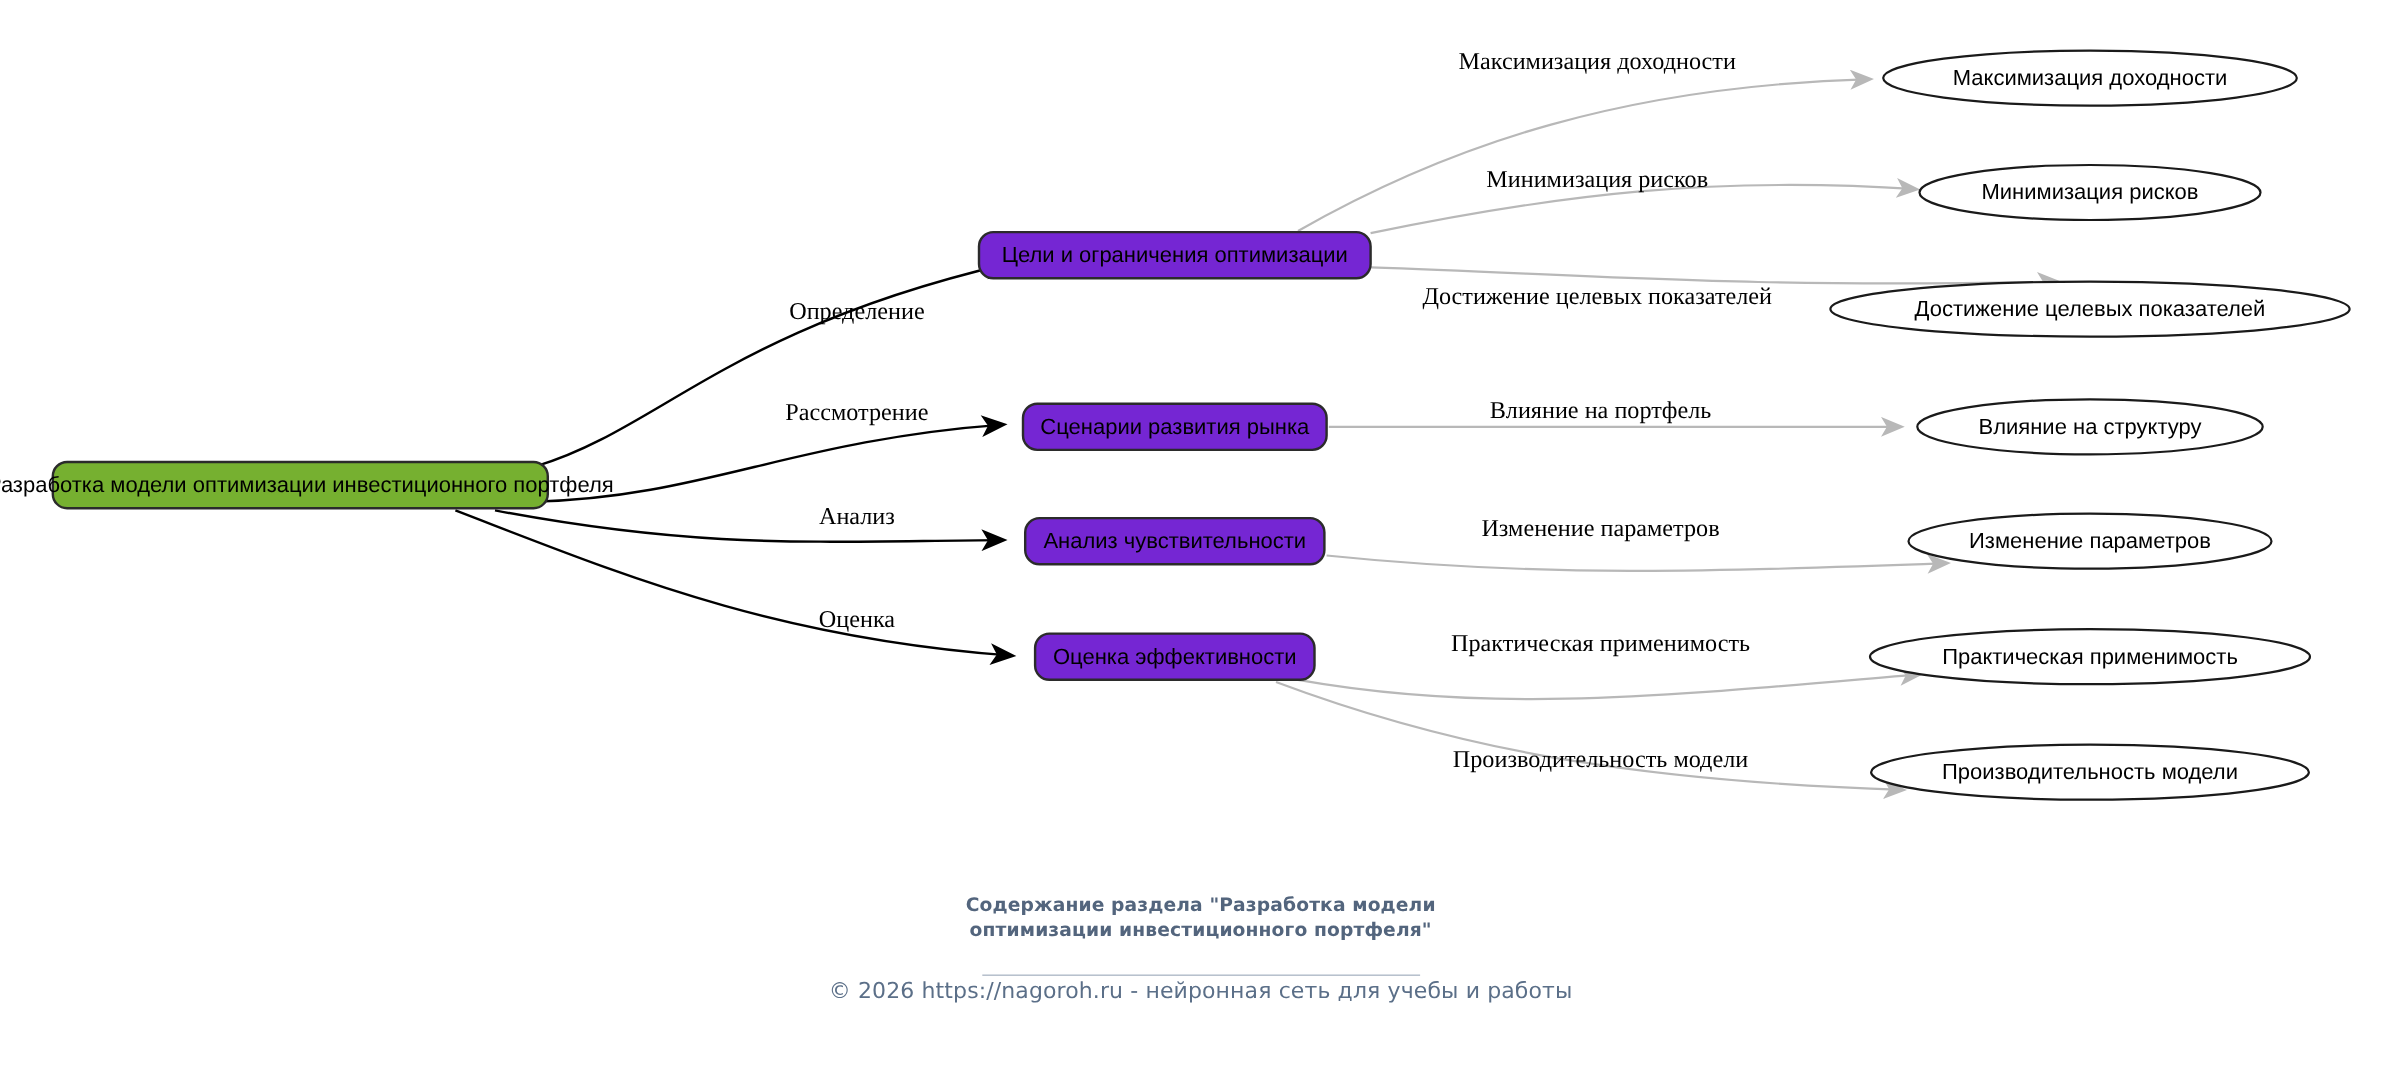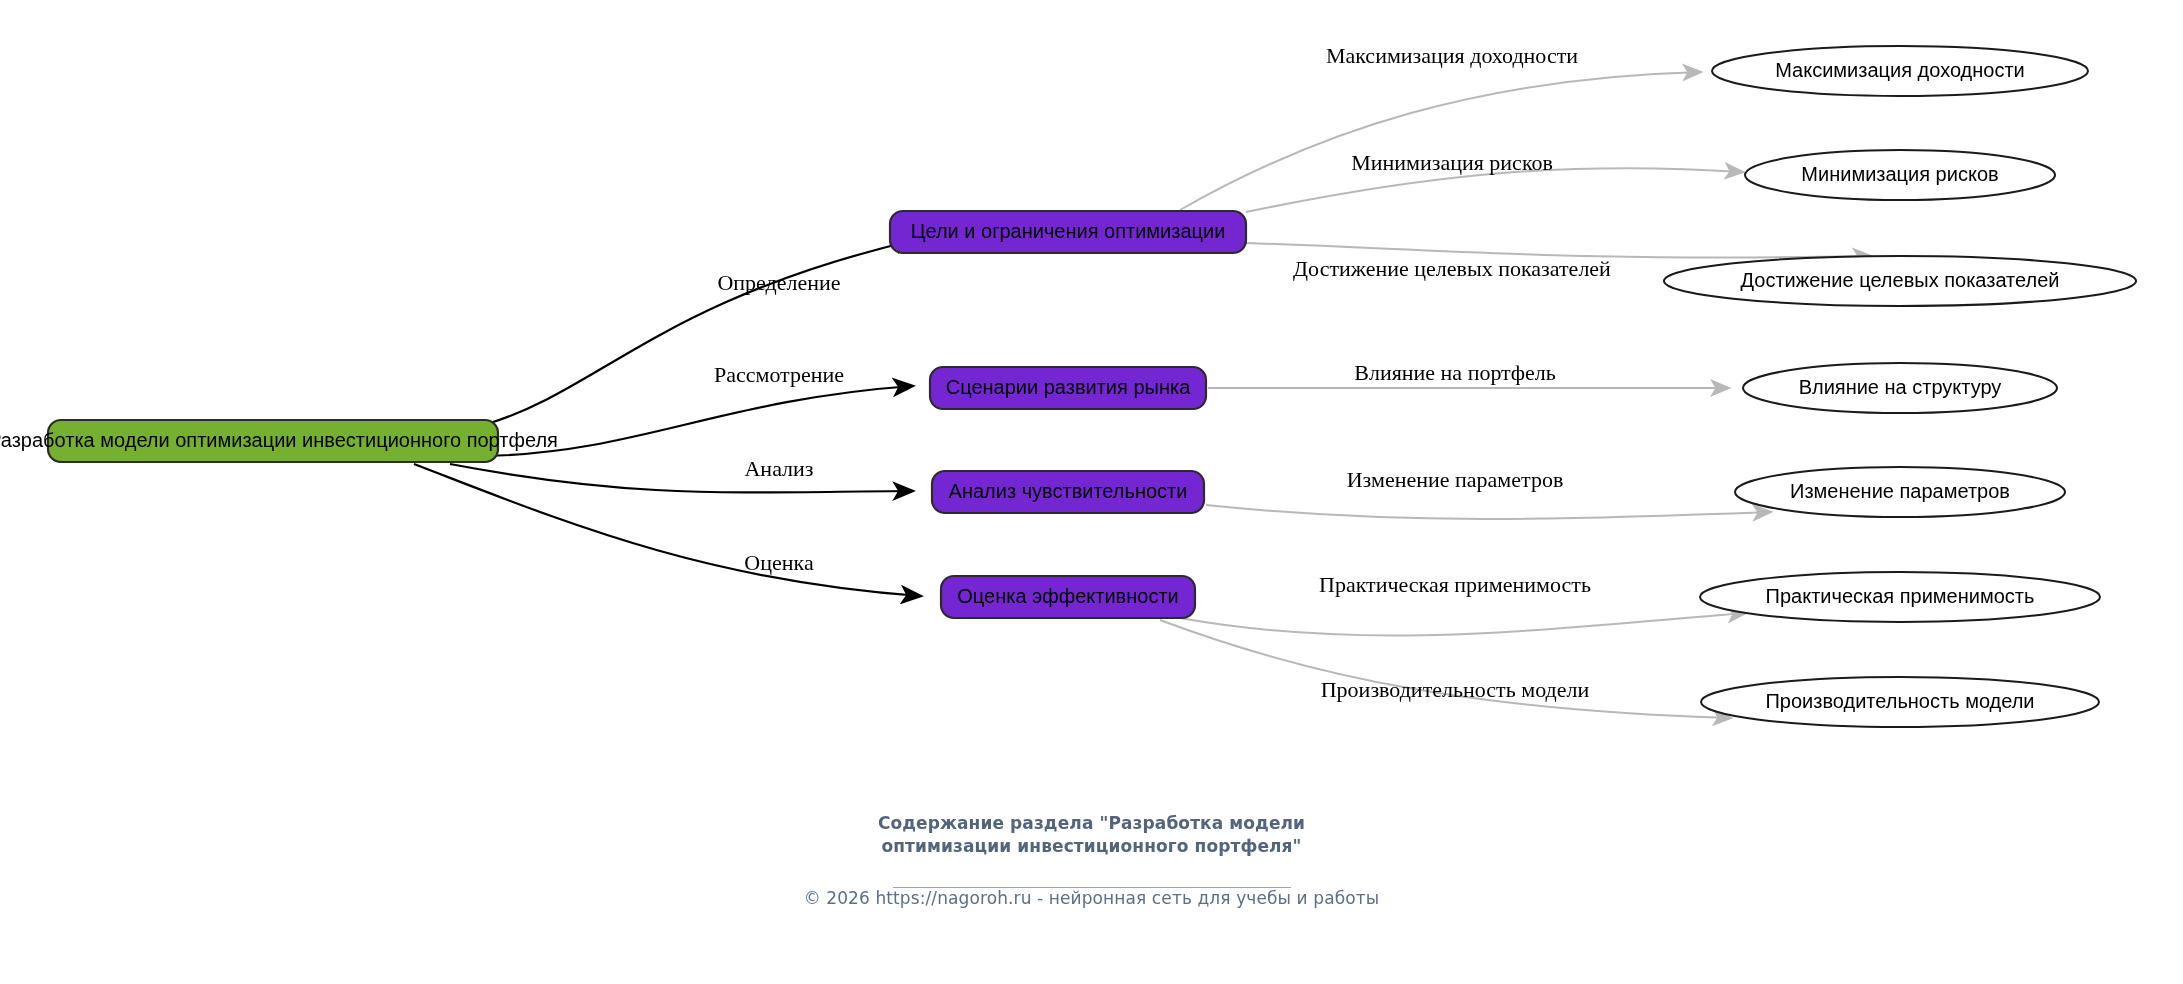--- a/index.html
+++ b/index.html
@@ -93,21 +93,21 @@
   }
   #footer-divider .rule {
     display: inline-block;
     width: 398px;
     height: 1px;
     background: #9aa7b8;
   }
   #footer-copyright {
     top: 888px;
     font-family: "DejaVu Sans", "Liberation Sans", sans-serif;
-    font-size: 17px;
+    font-size: 20px;
     color: #5b6f88;
     letter-spacing: 0.1px;
   }
 </style>
 </head>
 <body>
 
 <div id="diagram-root">
   <svg id="graph" viewBox="0 0 2183 984" xmlns="http://www.w3.org/2000/svg">
     <defs>

